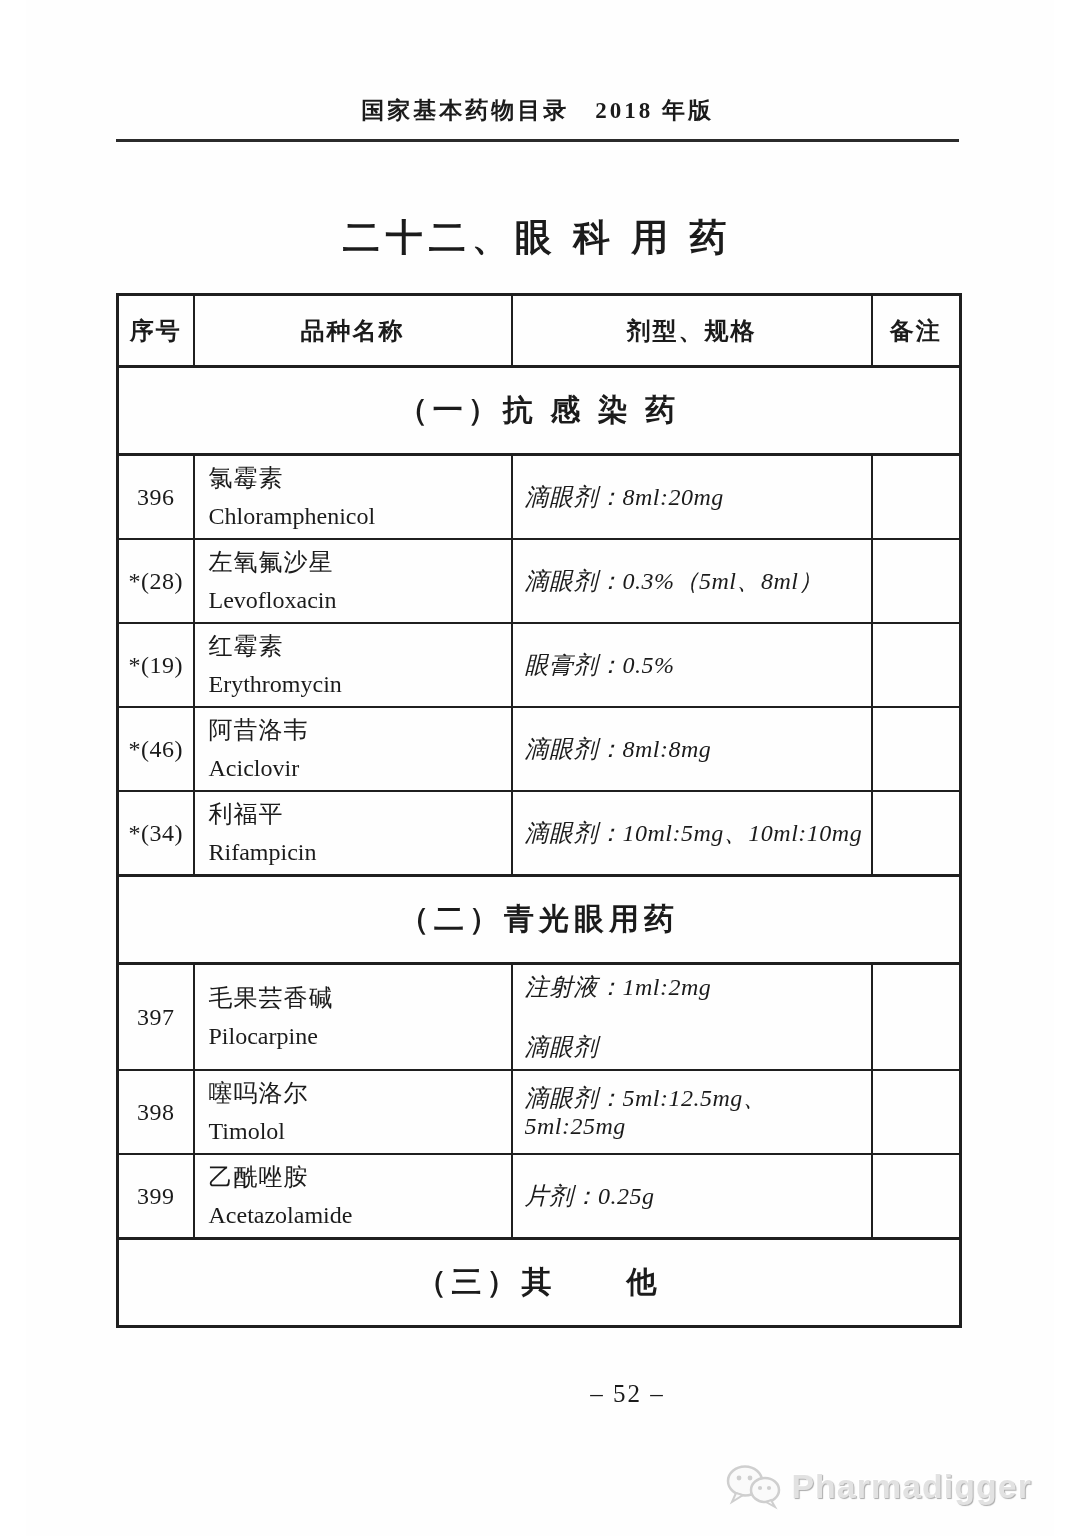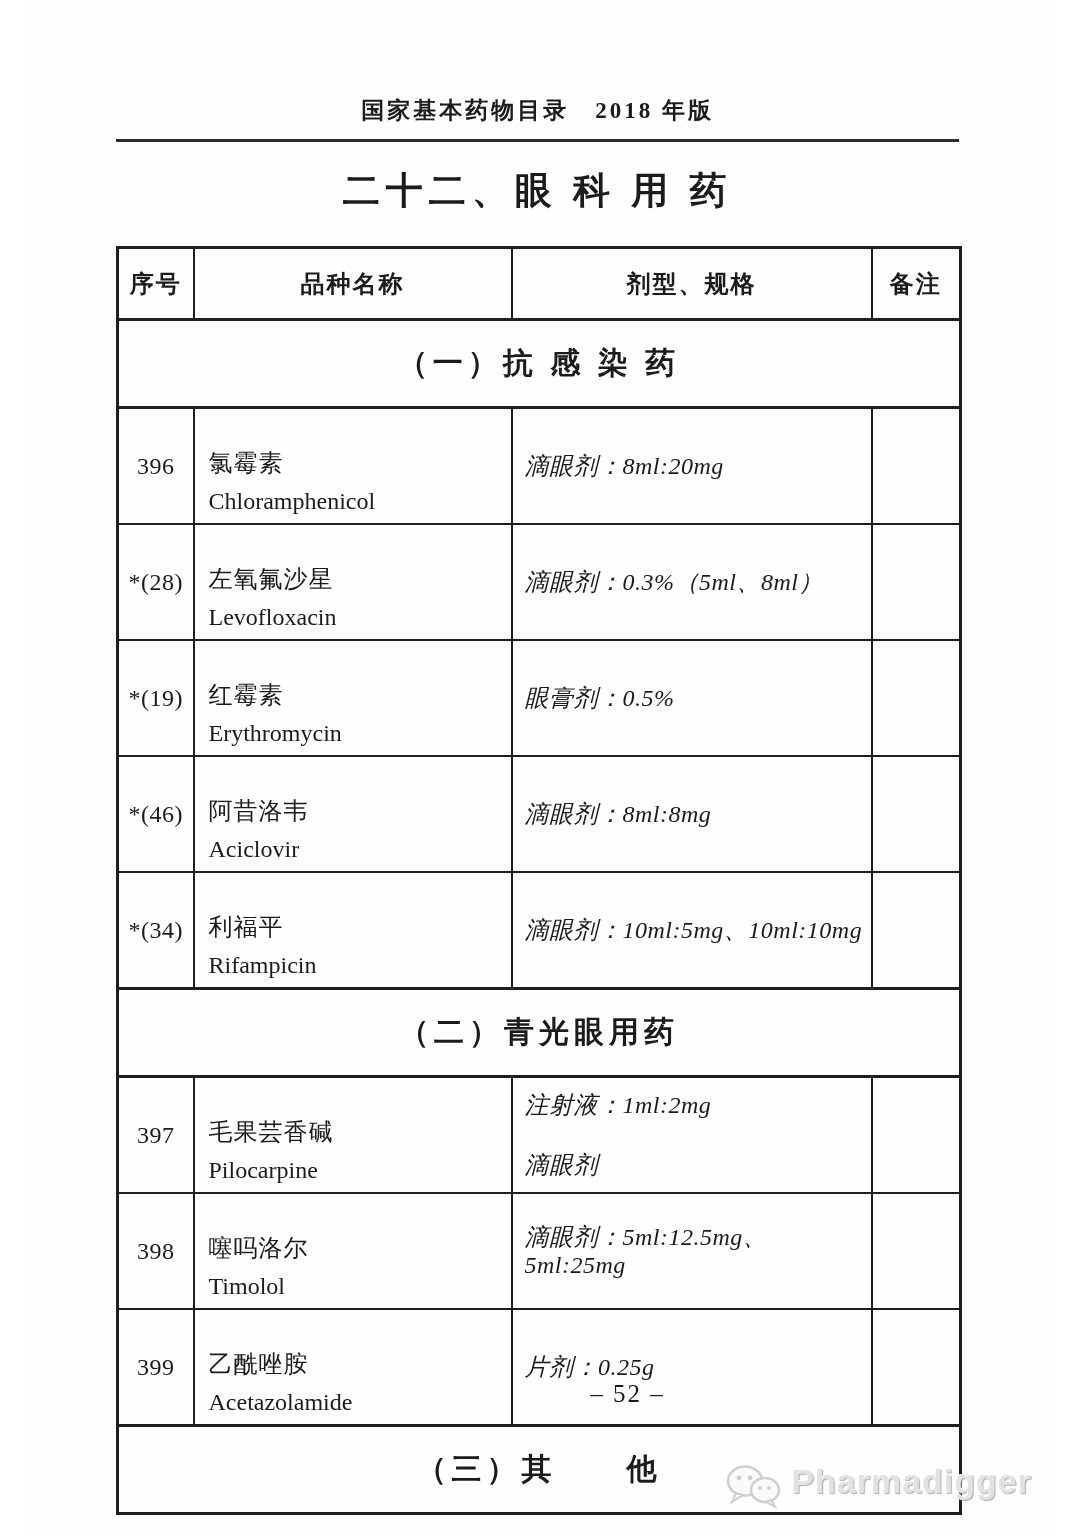--- a/index.html
+++ b/index.html
@@ -30,21 +30,21 @@
     letter-spacing: 3px;
     line-height: 30px;
   }
   .header-rule {
     margin-top: 13px;
     height: 3px;
     background: #2b2b2b;
   }
   
   .page-title {
-    margin-top: 24px;
+    margin-top: 71px;
     text-align: center;
     font-size: 37px;
     font-weight: 700;
     letter-spacing: 6px;
     line-height: 50px;
   }
   
   table.drug-table {
     margin-top: 30px;
     width: 843px;
@@ -71,42 +71,42 @@
     font-size: 30px;
     font-weight: 700;
     letter-spacing: 5px;
     border-top-width: 3px;
     border-bottom-width: 3px;
   }
   .data-row td { height: 80px; vertical-align: middle; font-size: 24px; }
   .no-cell { text-align: center; letter-spacing: 0.5px; }
   .name-cell { padding: 8px 8px 8px 14px; }
   .name-zh, .name-en { line-height: 28px; }
-  .name-zh { margin-bottom: 10px; letter-spacing: 1px; margin-top: 32px; }
+  .name-zh { margin-bottom: 10px; letter-spacing: 1px; }
   .spec-cell { padding: 8px 8px 8px 12px; font-style: italic; }
   .spec-line { line-height: 28px; letter-spacing: 0.5px; }
   .spec-line + .spec-line { margin-top: 32px; }
   .note-cell { }
   
   .footer {
     position: absolute;
     left: 90px;
     top: 1380px;
     width: 843px;
     text-align: center;
     font-size: 25px;
     letter-spacing: 2px;
   }
   
   .watermark {
     position: absolute;
     right: 22px;
     top: 1462px;
     display: flex;
-    align-items: flex-start;
+    align-items: center;
     gap: 8px;
   }
   .watermark-text {
     font-family: "Liberation Sans", "DejaVu Sans", sans-serif;
     font-size: 34px;
     font-weight: 600;
     color: #e2e2e2;
     text-shadow: -1px -1px 0 #ffffff, 1px 1px 1px #ababab;
     letter-spacing: 1px;
   }

